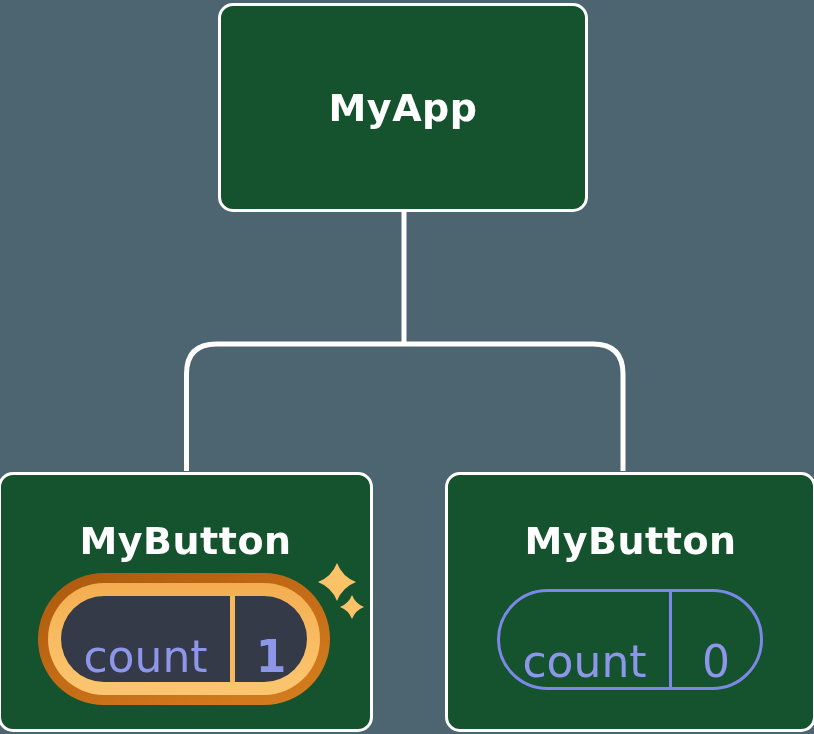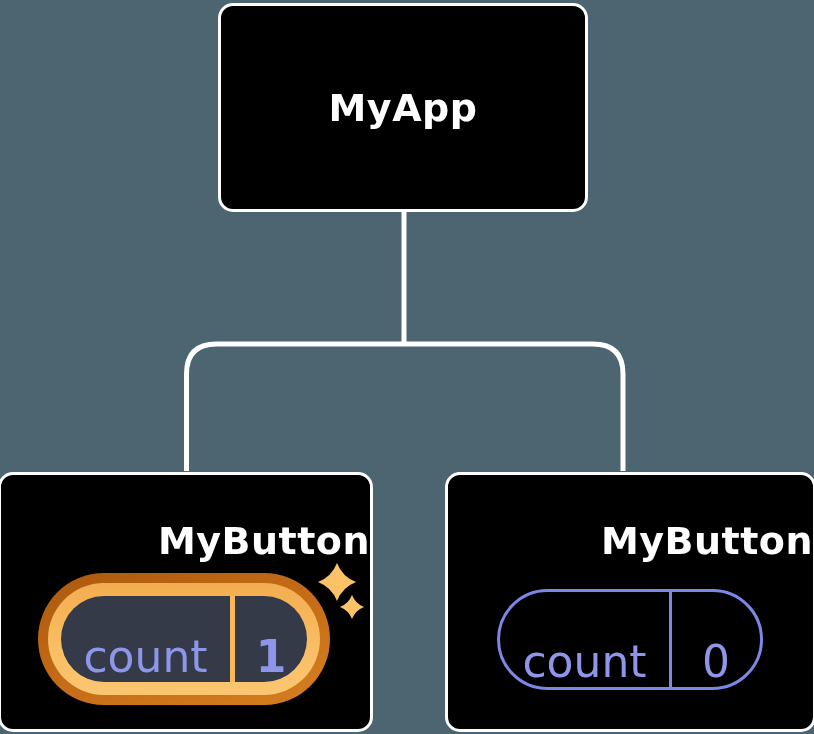--- a/index.html
+++ b/index.html
@@ -14,41 +14,41 @@
   .canvas { position: relative; width: 814px; height: 734px; }
 
   .connectors {
     position: absolute; left: 0; top: 0;
     width: 814px; height: 734px;
     pointer-events: none;
   }
 
   .node {
     position: absolute;
-    background: #000000;
+    background: #14532d;
     border: 3px solid #ffffff;
     border-radius: 15px;
   }
   .node-root {
     left: 218px; top: 3px; width: 370px; height: 209px;
     display: flex; align-items: center; justify-content: center;
   }
   .node-child-left  { left: -2px;  top: 472px; width: 375px; height: 260px; }
   .node-child-right { left: 445px; top: 472px; width: 371px; height: 260px; }
 
   .node-label {
     color: #ffffff;
     font-size: 38px;
     font-weight: 600;
     letter-spacing: 0.5px;
     white-space: nowrap;
   }
   .child-label {
     position: absolute; left: 0; right: 0; top: 44px;
-    text-align: right;
+    text-align: center;
   }
 
   
   .pill-ring {
     position: absolute; left: 37px; top: 98px;
     width: 292px; height: 132px;
     border-radius: 999px;
     background: linear-gradient(160deg, #ab590e 0%, #c26a15 45%, #d67f20 100%);
     padding: 10px;
   }

